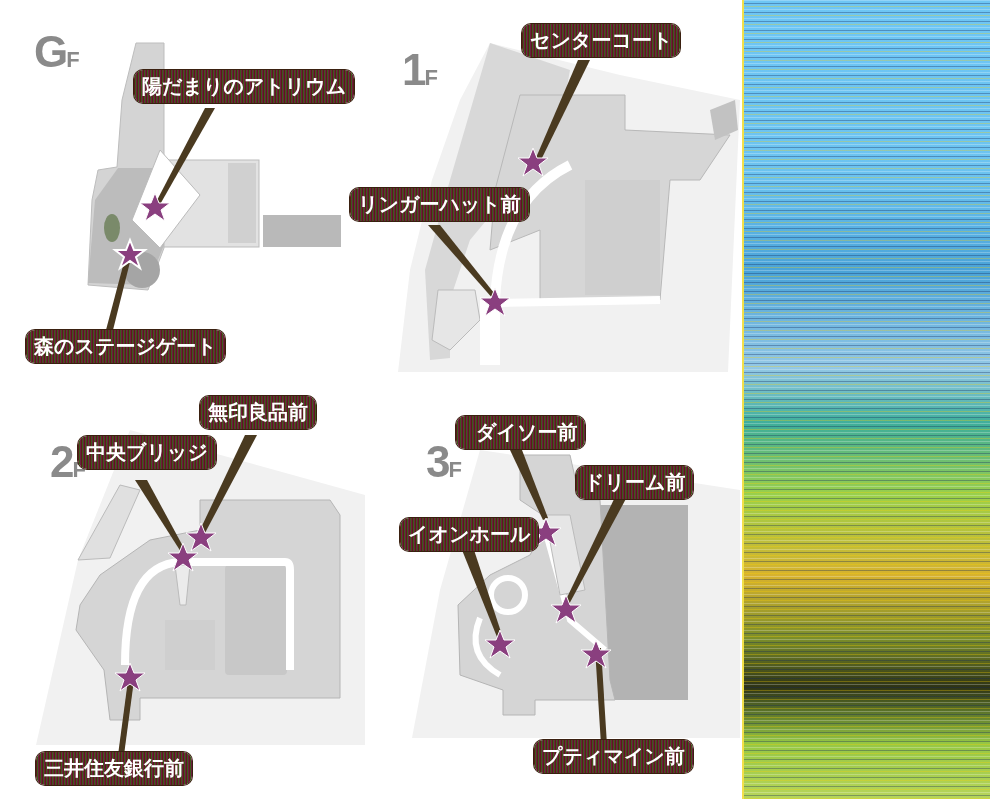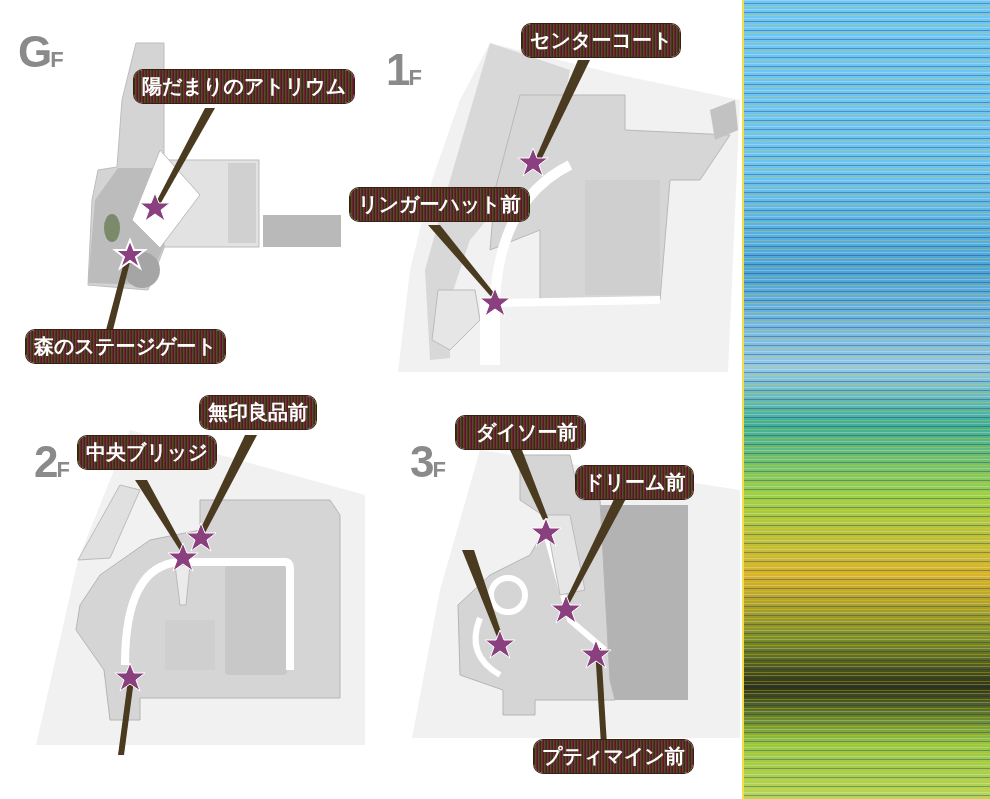--- a/index.html
+++ b/index.html
@@ -1,19 +1,19 @@
 <!DOCTYPE html>
 <html><head>
 <meta charset="utf-8">
 <style>
   html,body{margin:0;padding:0;}
   body{width:990px;height:799px;position:relative;overflow:hidden;background:#ffffff;font-family:"DejaVu Sans","Liberation Sans",sans-serif;}
   .map-area{position:absolute;left:0;top:0;width:742px;height:799px;background:#fff;}
   .floor{position:absolute;}
-  .floor-label{position:absolute;color:#8a8a8a;font-family:"Liberation Sans",sans-serif;font-weight:bold;line-height:1;}
+  .floor-label{position:absolute;color:#8a8a8a;font-family:"Liberation Sans",sans-serif;font-weight:bold;line-height:1;margin-left:16px;}
   .floor-label .big{font-size:44px;letter-spacing:-2px;}
   .floor-label .small{font-size:22px;}
   svg.plan{position:absolute;left:0;top:0;}
   .callout{position:absolute;background:repeating-linear-gradient(90deg,#5b1a1a 0 1px,#3d5a1c 1px 2px,#6b2040 2px 3px);color:#fff;font-size:20px;font-weight:bold;border-radius:9px;padding:3px 8px;white-space:nowrap;box-shadow:0 0 0 1px #3a2010;}
   .strip{position:absolute;left:742px;top:0;width:248px;height:799px;
     background:linear-gradient(180deg,#6ec6f5 0%,#6cc3f0 22%,#4aa3d8 34%,#93c8e6 46%,#3fae9a 53%,#9bd04a 62%,#d7b22e 72%,#7a8d2a 80%,#2e3315 86%,#96c744 93%,#b7d55a 100%);}
   .strip::after{content:"";position:absolute;inset:0;background:repeating-linear-gradient(180deg,rgba(255,255,255,.25) 0 1px,rgba(0,0,0,0) 1px 3px,rgba(20,40,90,.35) 3px 4px,rgba(0,0,0,0) 4px 6px,rgba(255,210,0,.3) 6px 7px,rgba(0,0,0,0) 7px 9px);}
   .strip-edge{position:absolute;left:742px;top:0;width:2px;height:799px;background:#f2e04a;}
 </style>
 </head>
@@ -86,20 +86,21 @@
       <polygon points="135,90 147,90 185,160 181,162" fill="#4a3a20"></polygon>
       <polygon points="245,45 257,45 205,143 200,140" fill="#4a3a20"></polygon>
       <polygon points="128,290 134,290 124,365 118,365" fill="#4a3a20"></polygon>
 
       <polygon points="183,153 187,163 198,163 189,170 193,181 183,174 173,181 177,170 168,163 179,163" fill="#8a3f7f" stroke="#fff" stroke-width="1"></polygon>
       <polygon points="201,133 205,143 216,143 207,150 211,161 201,154 191,161 195,150 186,143 197,143" fill="#8a3f7f" stroke="#fff" stroke-width="1"></polygon>
       <polygon points="130,273 134,283 145,283 136,290 140,301 130,294 120,301 124,290 115,283 126,283" fill="#8a3f7f" stroke="#fff" stroke-width="1"></polygon>
     </svg>
     <div class="callout" style="left:78px;top:46px;">中央ブリッジ</div>
     <div class="callout" style="left:200px;top:6px;">無印良品前</div>
+    <div class="callout" style="left:36px;top:362px;">三井住友銀行前</div>
   </div>
 
   <div class="floor" style="left:370px;top:390px;width:370px;height:409px;">
     <div class="floor-label" style="left:40px;top:50px;">
       <span class="big">3</span><span class="small">F</span>
     </div>
     <svg class="plan" width="370" height="409">
       <polygon points="110,60 370,100 370,348 42,348 70,200" fill="#f1f1f1"></polygon>
       <rect x="228" y="115" width="90" height="195" fill="#b3b3b3"></rect>
       <polygon points="150,65 200,65 210,110 230,110 240,290 245,310 165,310 165,325 133,325 133,300 90,285 88,215 120,185 160,165 180,130 150,110" fill="#d5d5d5" stroke="#b5b5b5"></polygon>
@@ -113,19 +114,20 @@
       <polygon points="92,160 104,160 132,245 127,247" fill="#4a3a20"></polygon>
       <polygon points="225,258 231,258 237,355 231,355" fill="#4a3a20"></polygon>
 
       <polygon points="176,128 180,138 191,138 182,145 186,156 176,149 166,156 170,145 161,138 172,138" fill="#8a3f7f" stroke="#fff" stroke-width="1"></polygon>
       <polygon points="196,205 200,215 211,215 202,222 206,233 196,226 186,233 190,222 181,215 192,215" fill="#8a3f7f" stroke="#fff" stroke-width="1"></polygon>
       <polygon points="130,240 134,250 145,250 136,257 140,268 130,261 120,268 124,257 115,250 126,250" fill="#8a3f7f" stroke="#fff" stroke-width="1"></polygon>
       <polygon points="226,250 230,260 241,260 232,267 236,278 226,271 216,278 220,267 211,260 222,260" fill="#8a3f7f" stroke="#fff" stroke-width="1"></polygon>
     </svg>
     <div class="callout" style="left:86px;top:26px;padding-left:20px;">ダイソー前</div>
     <div class="callout" style="left:206px;top:76px;text-align:right;">ドリーム前</div>
+    <div class="callout" style="left:30px;top:128px;">イオンホール</div>
     <div class="callout" style="left:164px;top:350px;">プティマイン前</div>
   </div>
 
 </div>
 
 <div class="strip"></div>
 <div class="strip-edge"></div>
 
 </body></html>

